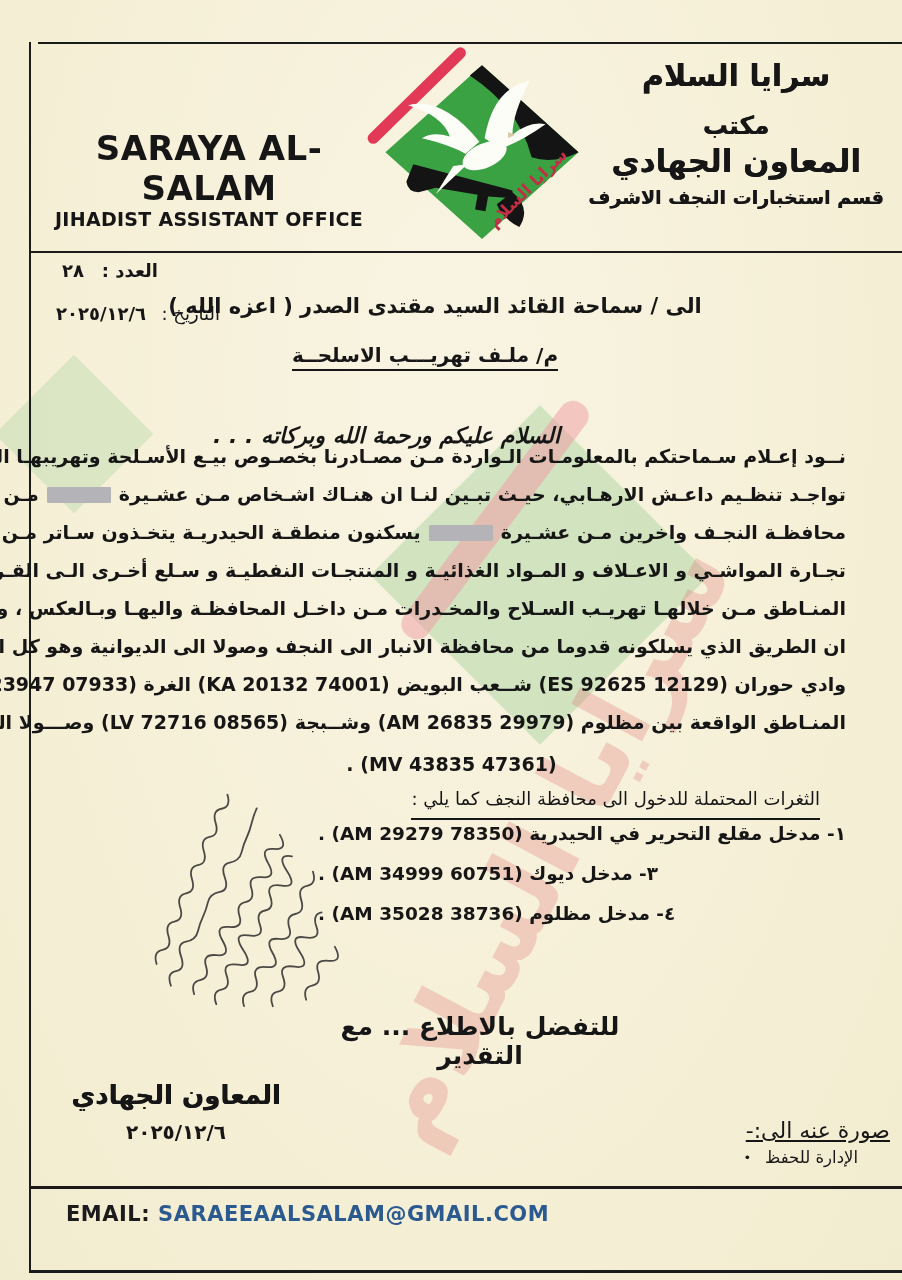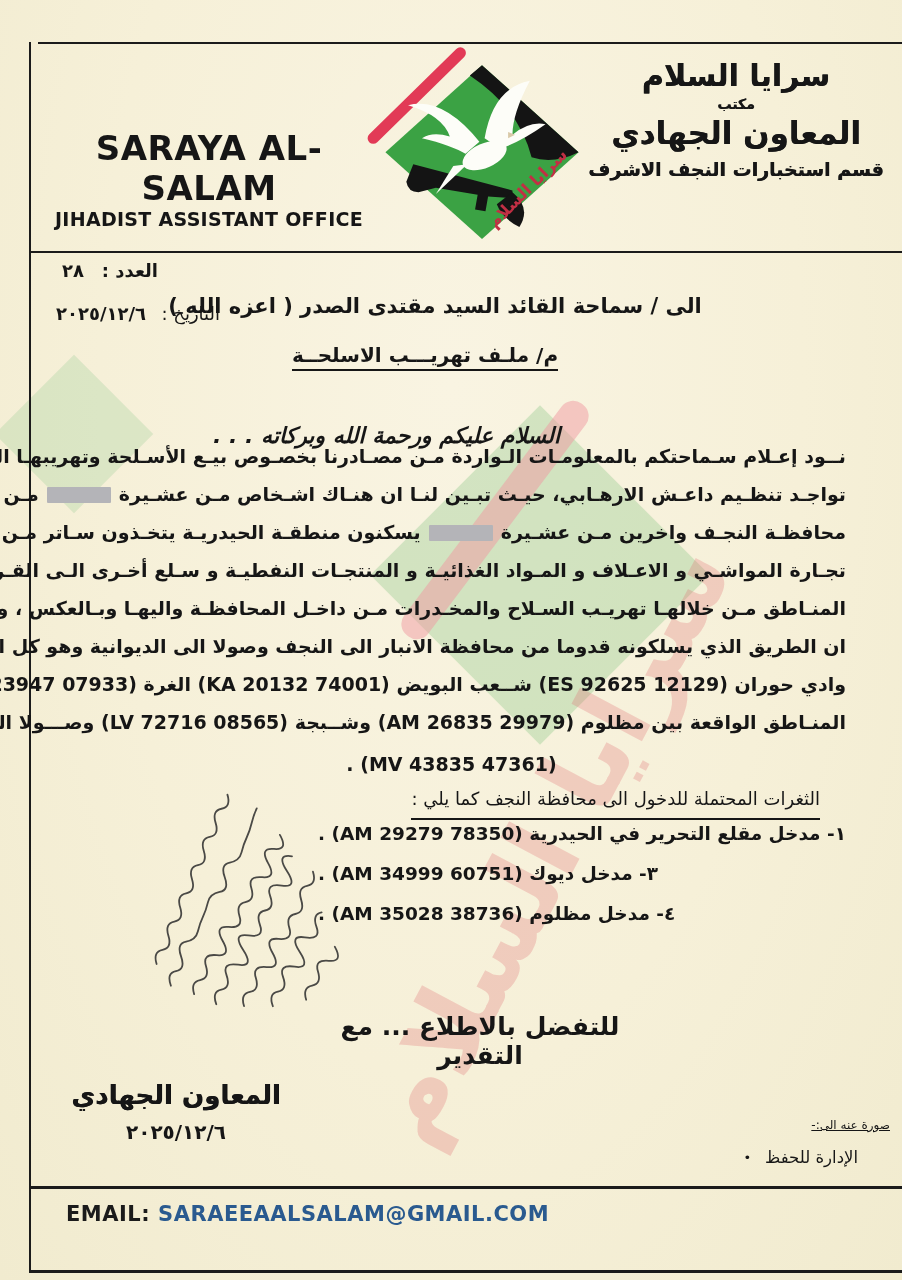--- a/index.html
+++ b/index.html
@@ -12,21 +12,21 @@
   #rule-header{left:29px;top:251px;width:873px;height:2px;}
   #rule-footer{left:29px;top:1186px;width:873px;height:3px;}
   #rule-bottom{left:29px;top:1270px;width:873px;height:3px;}
 
   .header-en{position:absolute;left:44px;top:128px;width:330px;text-align:center;}
   .en1{font-size:34px;font-weight:bold;letter-spacing:.5px;}
   .en2{font-size:19px;font-weight:bold;letter-spacing:.3px;}
 
   .header-ar{position:absolute;right:16px;top:58px;width:300px;text-align:center;direction:rtl;
     font-weight:bold;text-shadow:.4px 0 0 #222;}
-  .cal1{font-size:30px;} .cal2{font-size:14px;margin-top:3px;}
+  .cal1{font-size:30px;} .cal2{font-size:25px;margin-top:18px;}
   .cal3{font-size:31px;margin-top:3px;} .cal4{font-size:19px;margin-top:7px;}
 
   .logo{position:absolute;left:366px;top:46px;width:232px;height:214px;}
   .logo svg{overflow:visible;}
 
   .meta-row{position:absolute;direction:rtl;display:flex;justify-content:space-between;font-size:18px;}
   #row-no{left:62px;top:260px;width:96px;font-weight:bold;}
   #row-date{left:56px;top:303px;width:164px;}
   #row-date .val{font-weight:bold;}
 
@@ -51,21 +51,21 @@
   .gaps-list{position:absolute;right:56px;top:822px;direction:rtl;text-align:left;font-size:18.5px;
     font-weight:bold;z-index:2;}
   .gap-item{margin-bottom:16px;line-height:24px;white-space:nowrap;}
 
   .closing{position:absolute;left:330px;top:1012px;width:300px;text-align:center;direction:rtl;
     font-size:25px;font-weight:bold;}
   .sig{position:absolute;left:66px;top:1080px;width:220px;text-align:center;direction:rtl;}
   .sig-title{font-size:26px;font-weight:bold;text-shadow:.5px 0 0 #111;}
   .sig-date{font-size:20px;font-weight:bold;margin-top:10px;letter-spacing:5px;}
 
-  .cc-label{position:absolute;right:12px;top:1118px;direction:rtl;font-size:12px;
+  .cc-label{position:absolute;right:12px;top:1118px;direction:rtl;font-size:22px;
     text-decoration:underline;}
   .cc-item{position:absolute;right:44px;top:1148px;direction:ltr;font-size:16.5px;display:flex;
     gap:14px;align-items:center;}
   .cc-item .bullet{font-size:13px;}
 
   .email{position:absolute;left:66px;top:1202px;font-size:21px;}
   .email-label{color:#1b1b1b;font-weight:bold;letter-spacing:.5px;}
   .email-link{color:#2a5a8f;font-weight:bold;margin-left:8px;
     letter-spacing:.5px;}
 

